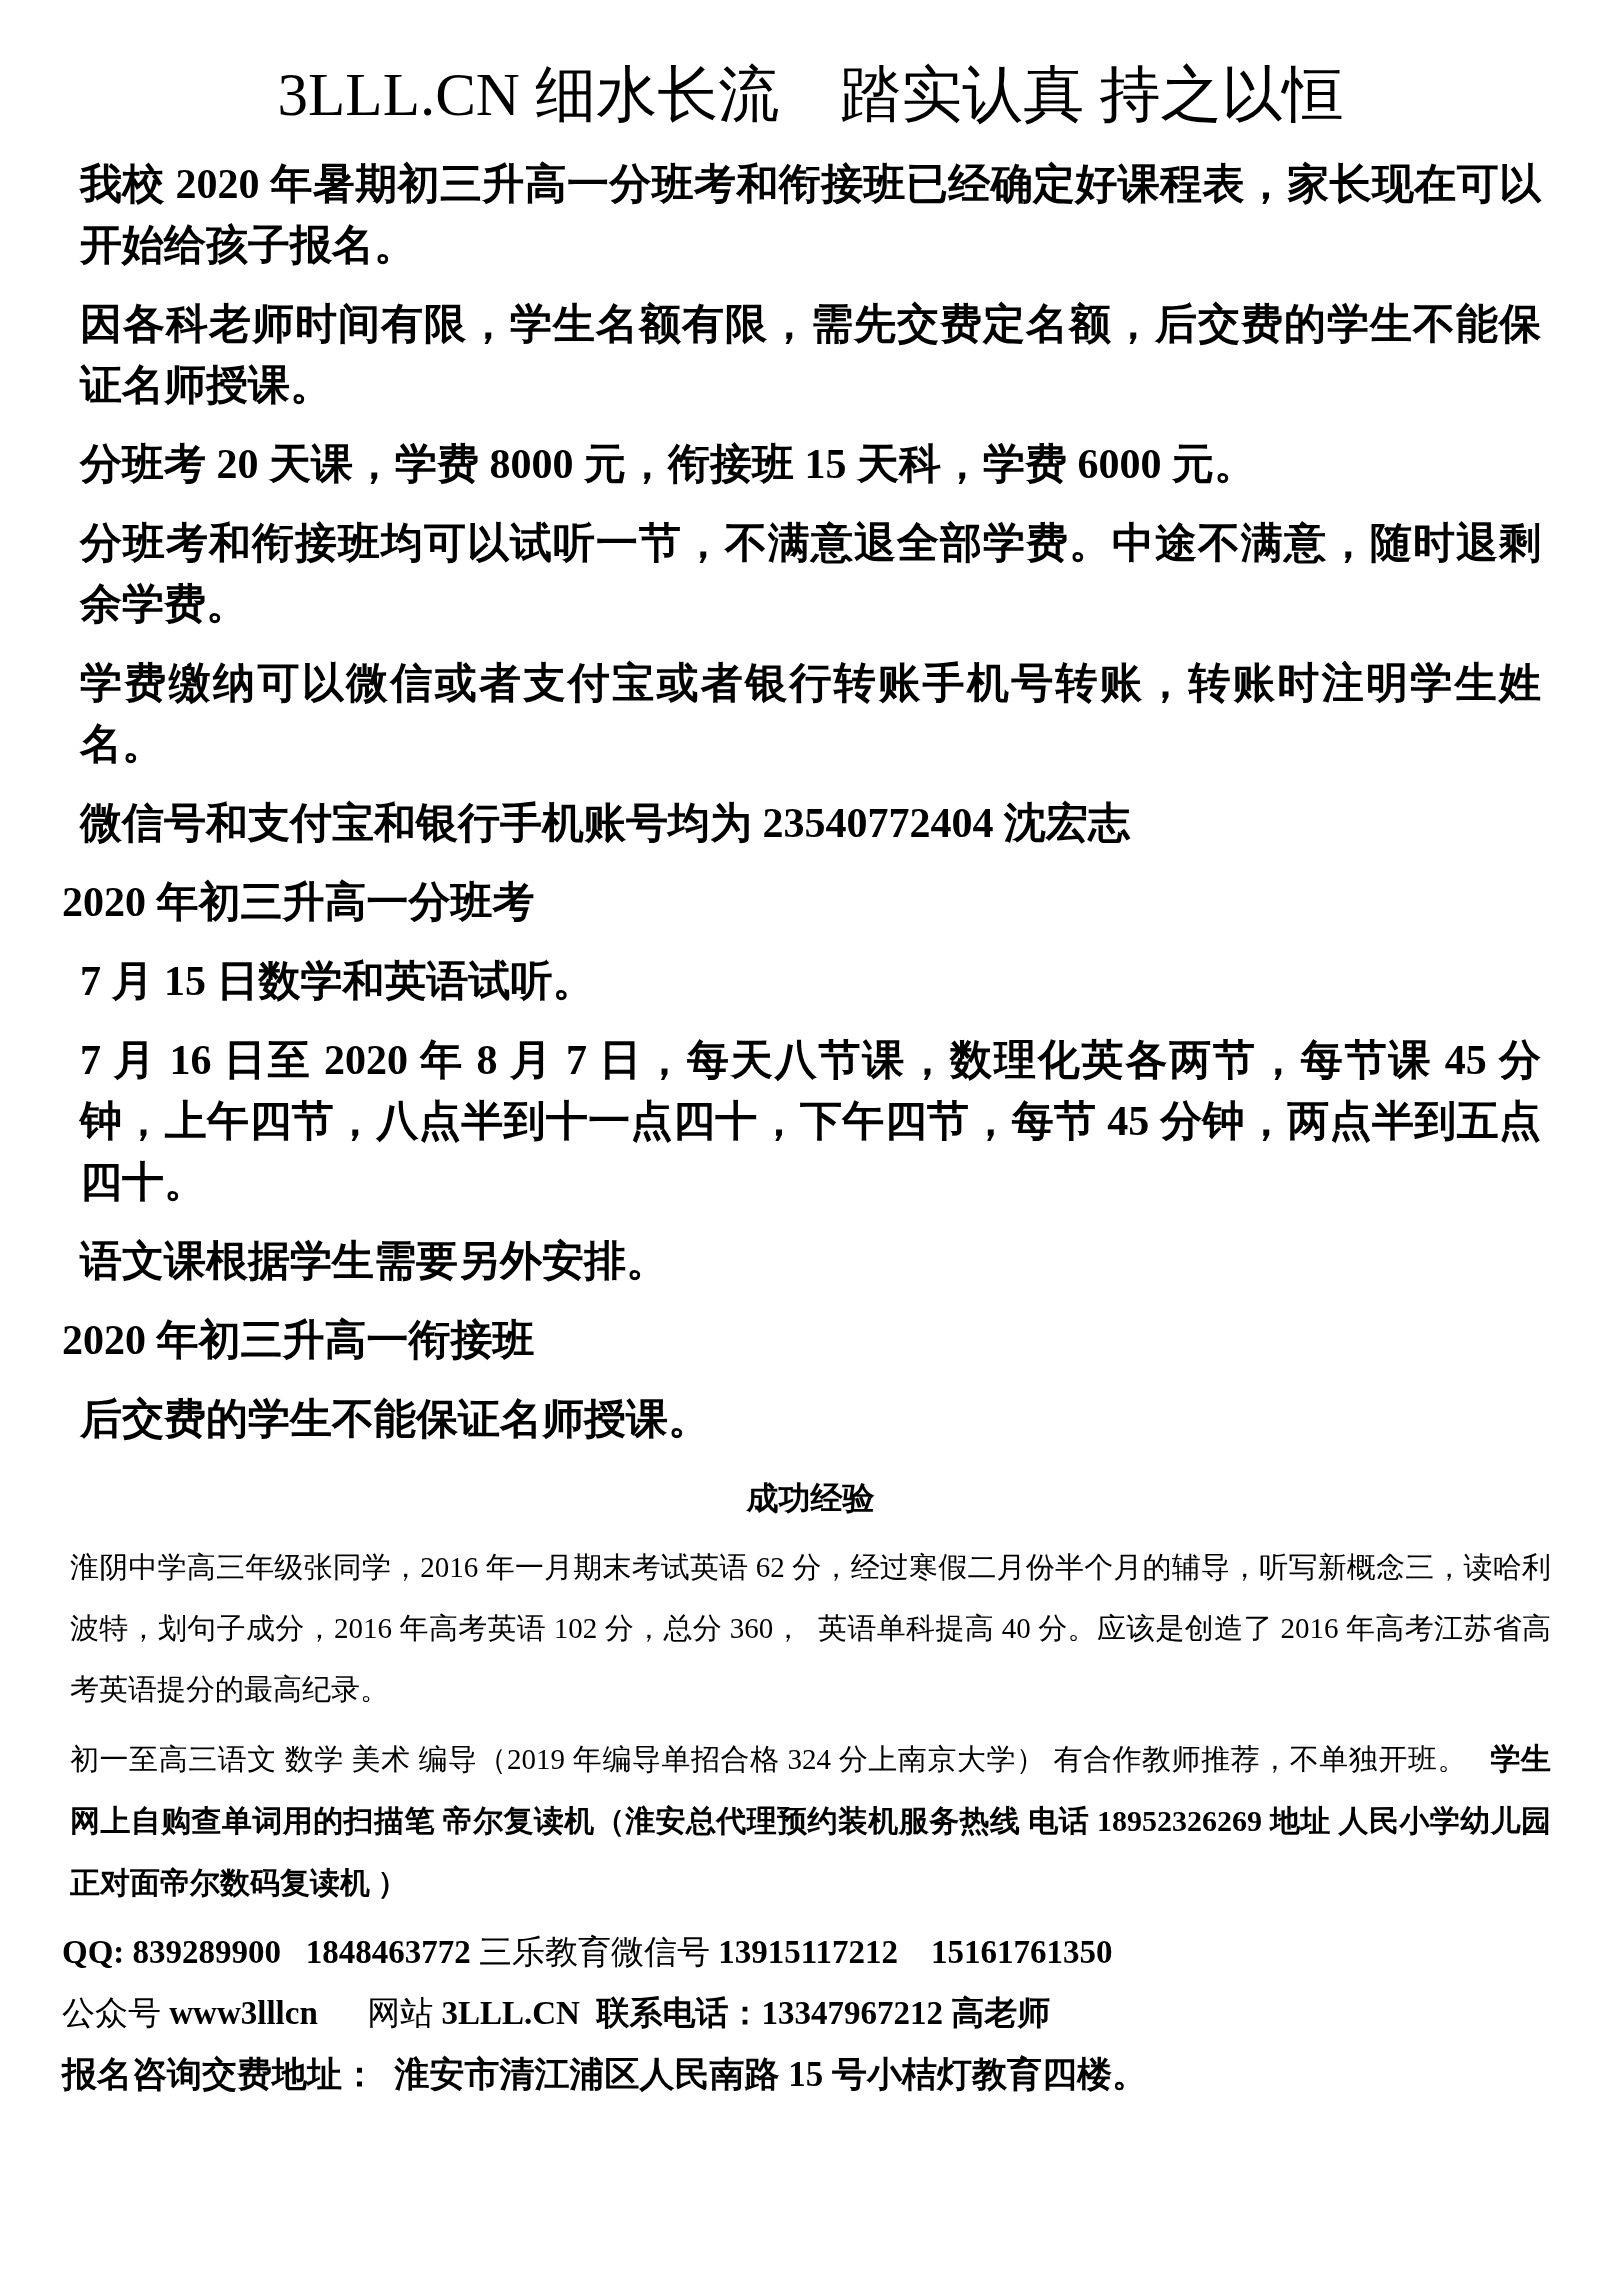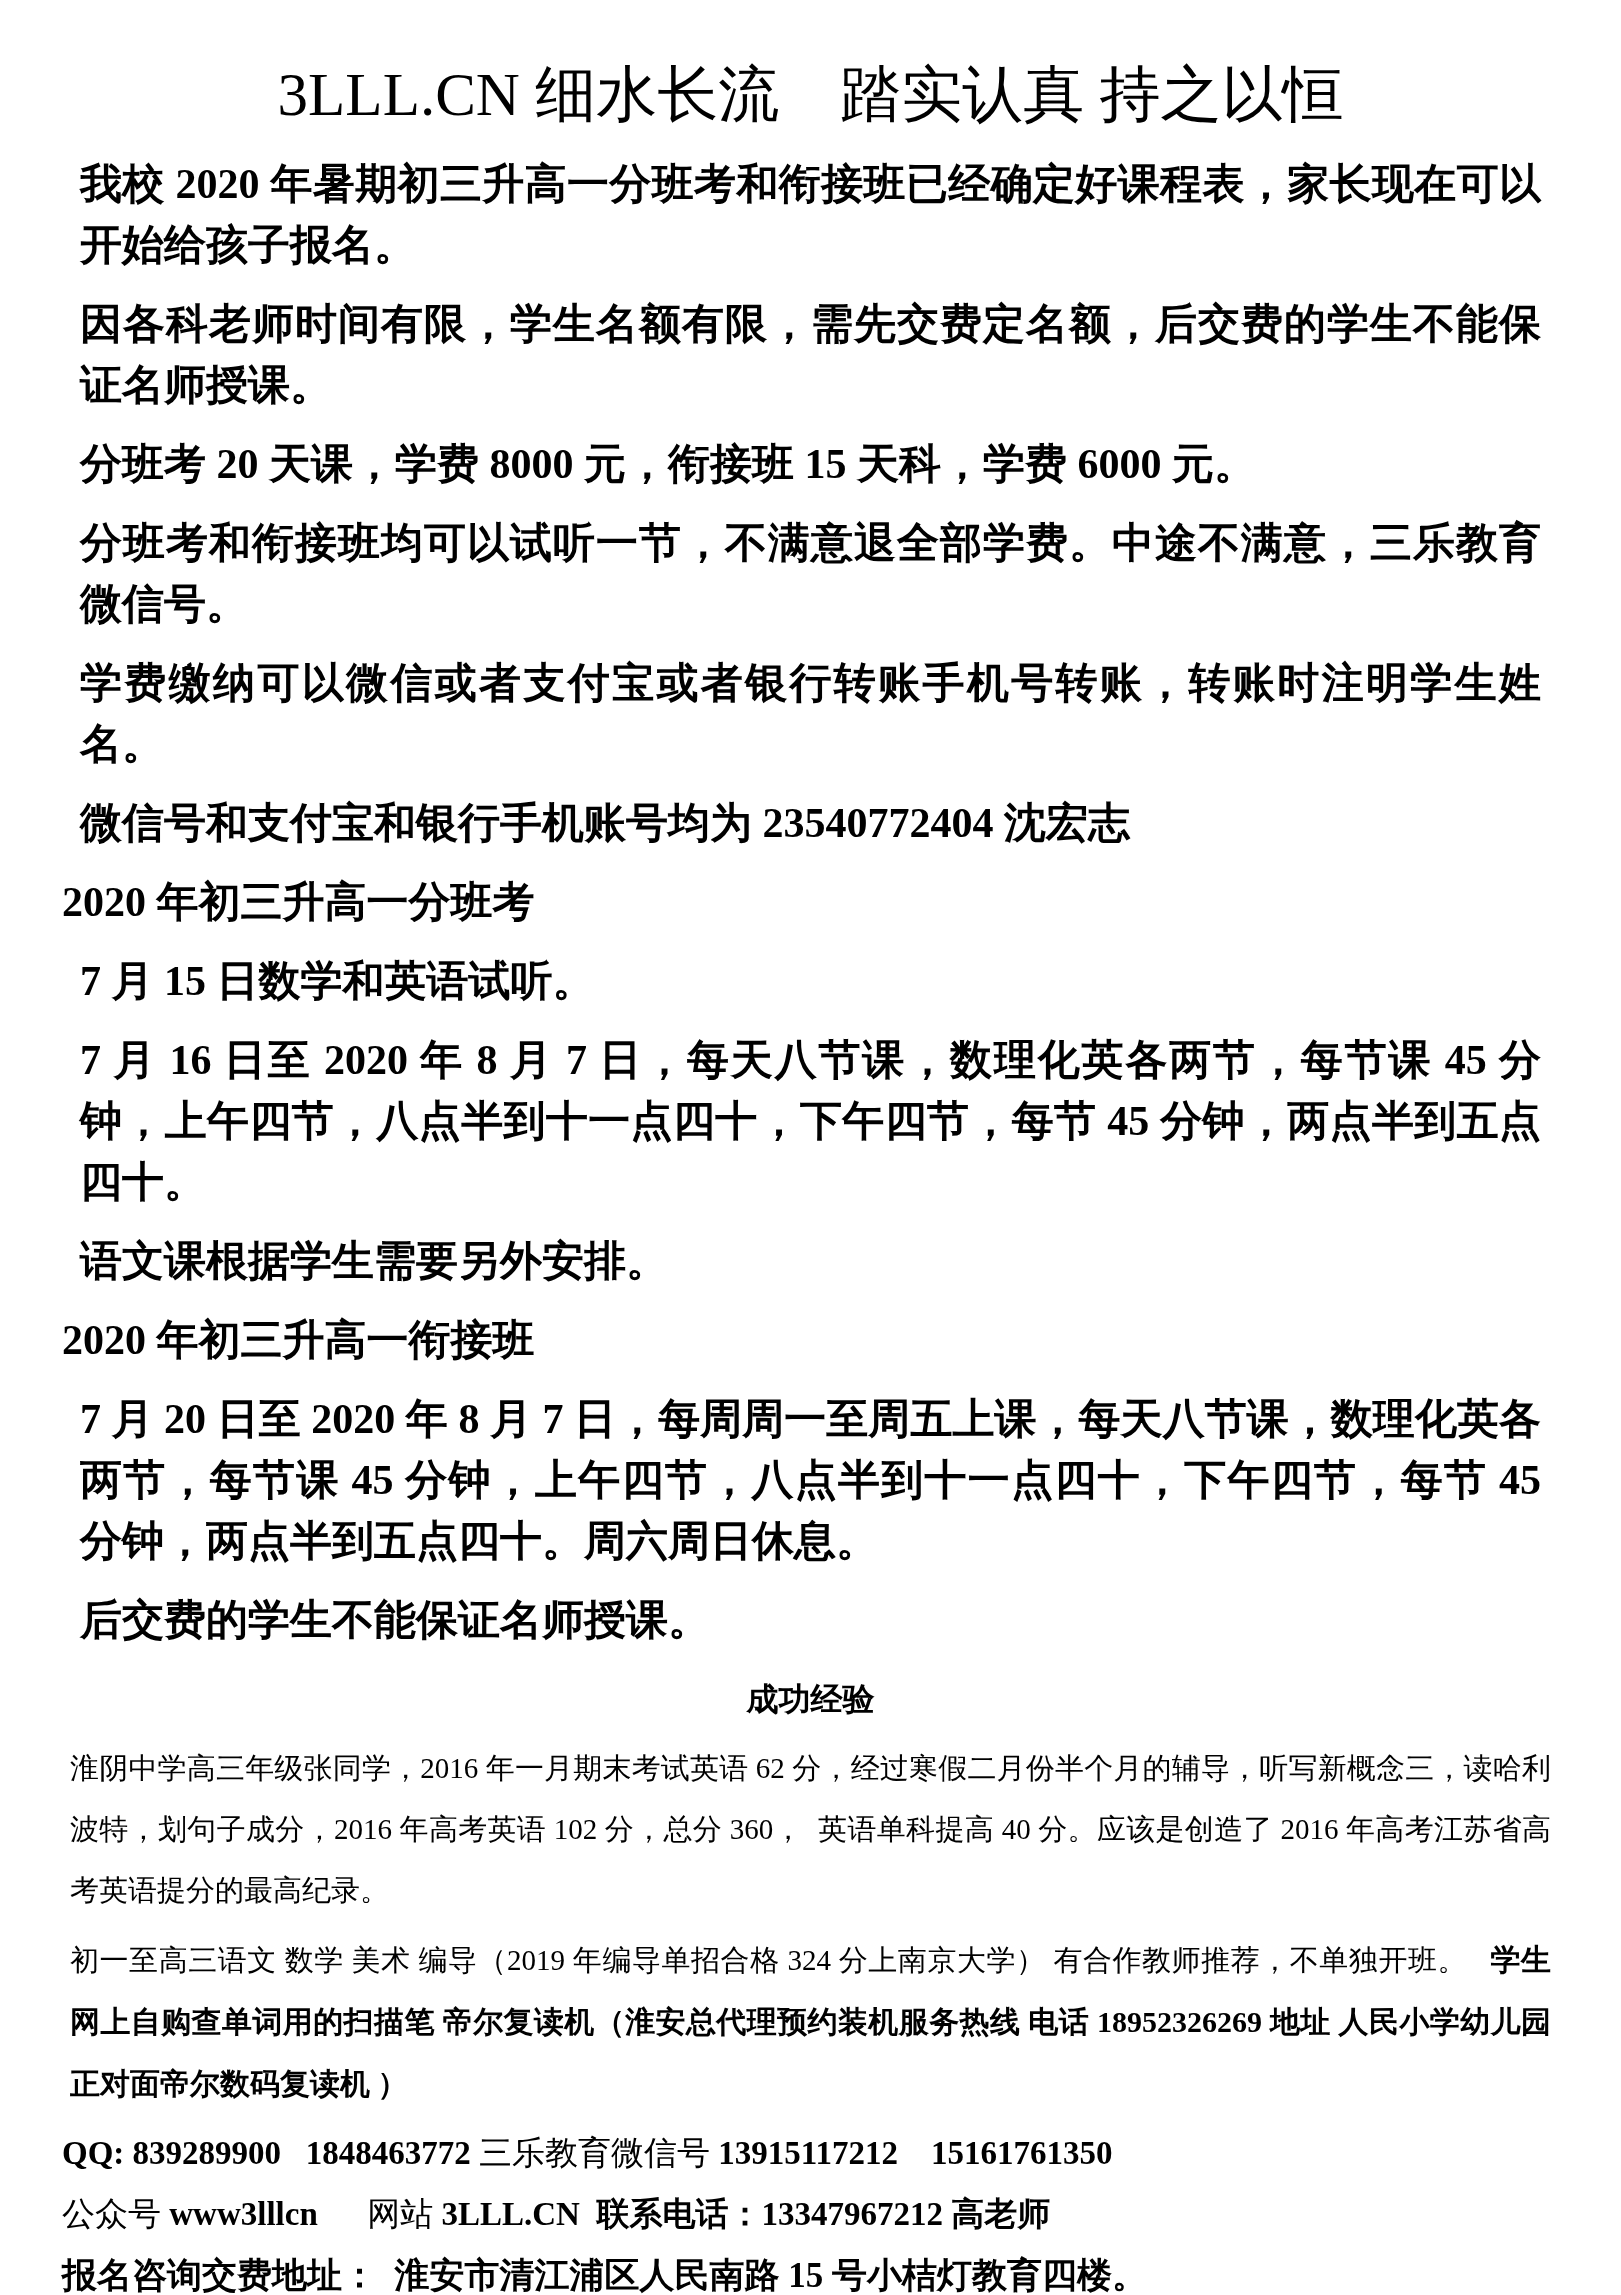--- a/index.html
+++ b/index.html
@@ -97,35 +97,34 @@
 <body>
 
 <div class="page">
 
   <h1 class="doc-title">3LLL.CN 细水长流　踏实认真 持之以恒</h1>
 
   <section>
     <p class="body-par">我校 2020 年暑期初三升高一分班考和衔接班已经确定好课程表，家长现在可以开始给孩子报名。</p>
     <p class="body-par">因各科老师时间有限，学生名额有限，需先交费定名额，后交费的学生不能保证名师授课。</p>
     <p class="body-par">分班考 20 天课，学费 8000 元，衔接班 15 天科，学费 6000 元。</p>
-    <p class="body-par">分班考和衔接班均可以试听一节，不满意退全部学费。中途不满意，三乐教育微信号。</p>
+    <p class="body-par">分班考和衔接班均可以试听一节，不满意退全部学费。中途不满意，随时退剩余学费。</p>
     <p class="body-par">学费缴纳可以微信或者支付宝或者银行转账手机号转账，转账时注明学生姓名。</p>
     <p class="body-par">微信号和支付宝和银行手机账号均为 23540772404 沈宏志</p>
   </section>
 
   <section>
     <h2 class="body-heading">2020 年初三升高一分班考</h2>
     <p class="body-par">7 月 15 日数学和英语试听。</p>
     <p class="body-par">7 月 16 日至 2020 年 8 月 7 日，每天八节课，数理化英各两节，每节课 45 分钟，上午四节，八点半到十一点四十，下午四节，每节 45 分钟，两点半到五点四十。</p>
     <p class="body-par">语文课根据学生需要另外安排。</p>
   </section>
 
   <section>
     <h2 class="body-heading">2020 年初三升高一衔接班</h2>
-    <p class="body-par">7 月 20 日至 2020 年 8 月 7 日，每周周一至周五上课，每天八节课，数理化英各两节，每节课 45 分钟，上午四节，八点半到十一点四十，下午四节，每节 45 分钟，两点半到五点四十。周六周日休息。</p>
     <p class="body-par">后交费的学生不能保证名师授课。</p>
   </section>
 
   <section>
     <h3 class="success-heading">成功经验</h3>
     <p class="small-par">淮阴中学高三年级张同学，2016 年一月期末考试英语 62 分，经过寒假二月份半个月的辅导，听写新概念三，读哈利波特，划句子成分，2016 年高考英语 102 分，总分 360，  英语单科提高 40 分。应该是创造了 2016 年高考江苏省高考英语提分的最高纪录。</p>
   </section>
 
   <section>
     <p class="small-par"><span>初一至高三语文 数学 美术 编导（2019 年编导单招合格 324 分上南京大学） 有合作教师推荐，不单独开班。   </span><span class="courses-bold">学生网上自购查单词用的扫描笔 帝尔复读机（淮安总代理预约装机服务热线 电话 18952326269 地址 人民小学幼儿园正对面帝尔数码复读机 ）</span></p>

